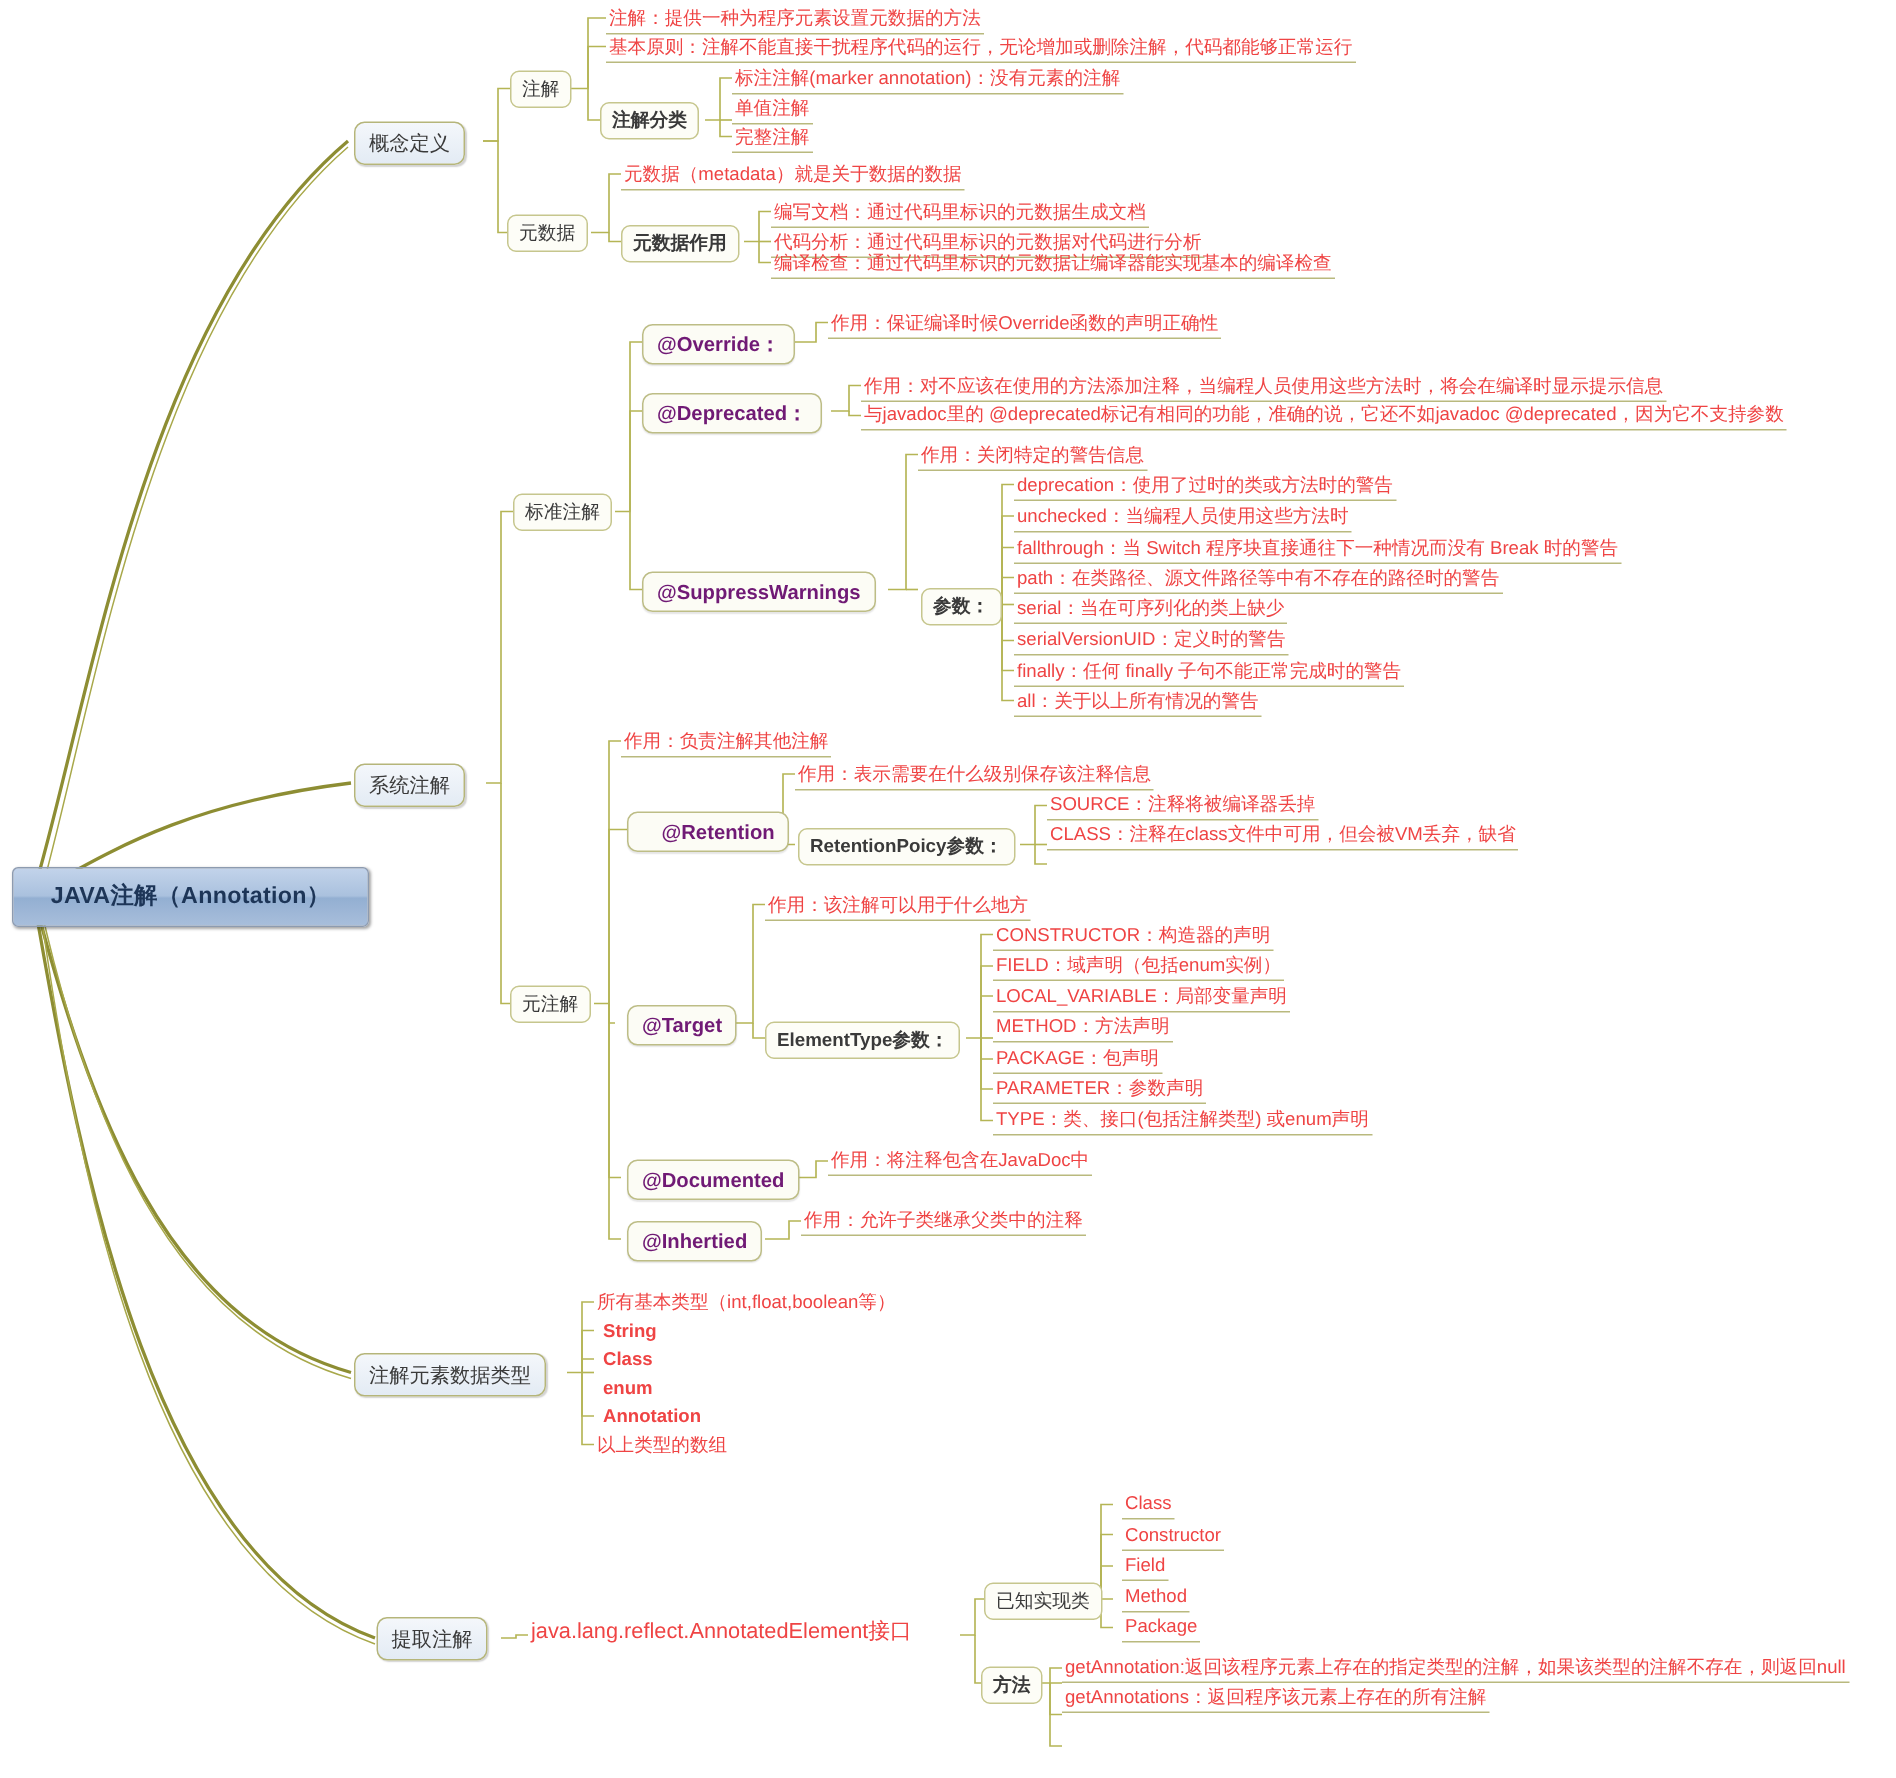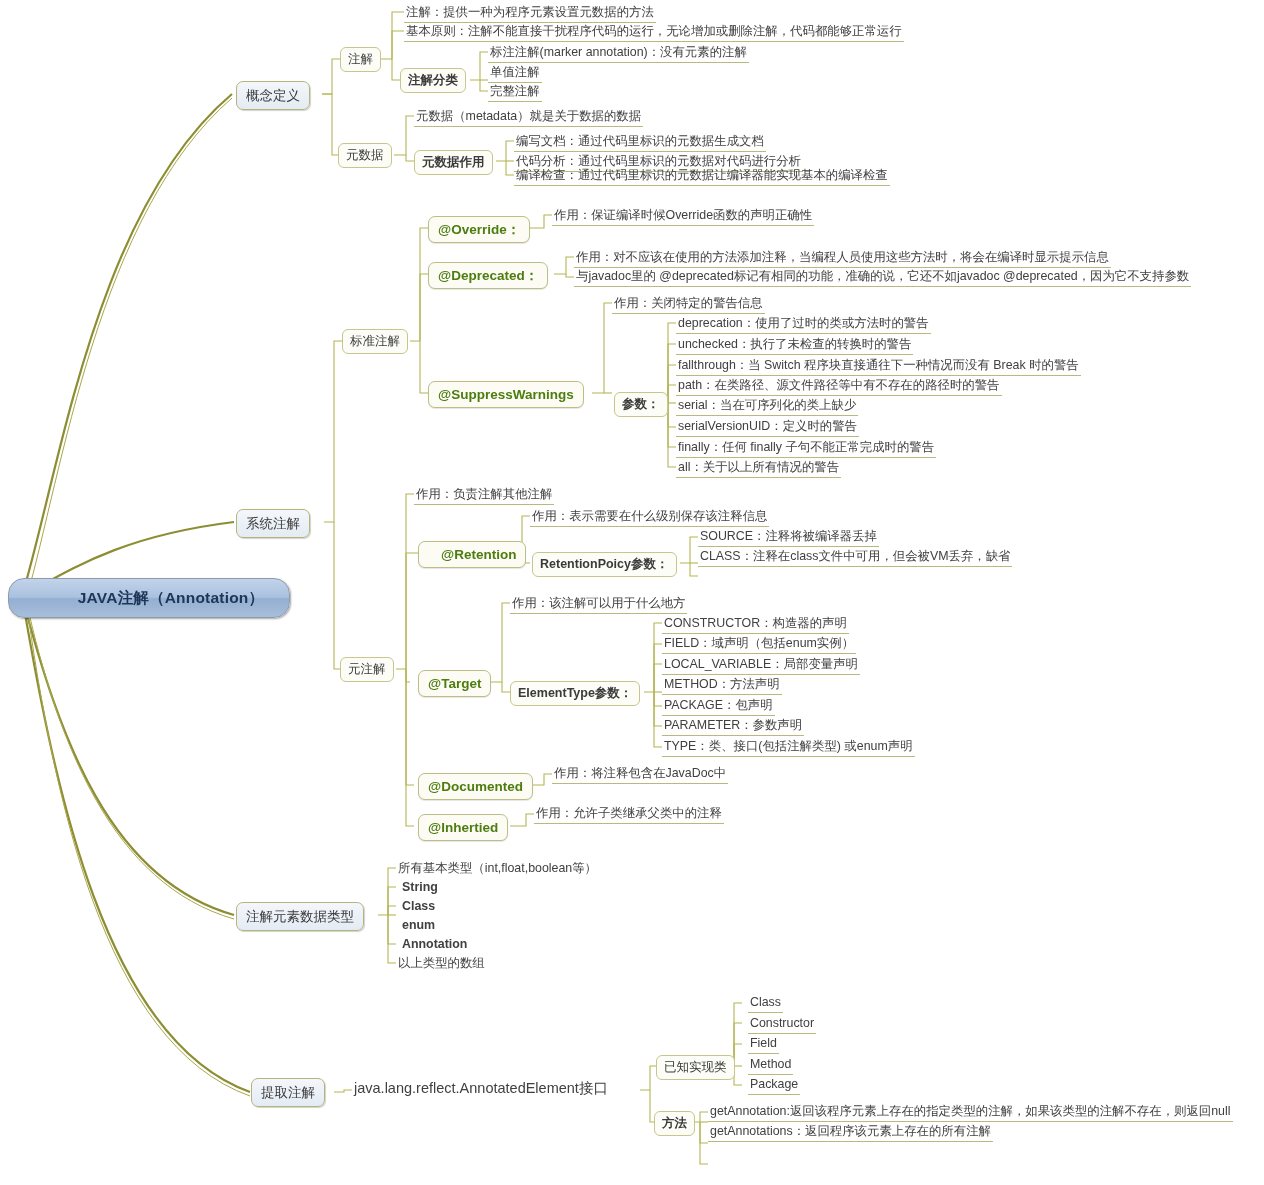--- a/index.html
+++ b/index.html
@@ -10,25 +10,25 @@
   }
   #canvas{position:absolute;left:0;top:0;width:1264px;height:1185px;}
   svg.wires{position:absolute;left:0;top:0;width:1264px;height:1185px;pointer-events:none;}
 
   
   .node{position:absolute;white-space:nowrap;line-height:1.15;}
 
   
   .root{
     left:8px;top:578px;width:236px;height:38px;
-    border:1px solid #8d9bb0;border-radius:16px;
+    border:1px solid #8d9bb0;border-radius:4px;
     background:linear-gradient(to bottom,#c2d3ea 0%,#aac1de 48%,#93afd2 52%,#a8bedb 100%);
     box-shadow:1px 1px 2px rgba(0,0,0,.35);
     display:flex;align-items:center;justify-content:center;
-    font-size:15.5px;font-weight:bold;color:#1d3557;letter-spacing:.2px;padding-left:44px;
+    font-size:15.5px;font-weight:bold;color:#1d3557;letter-spacing:.2px;
   }
 
   
   .lvl2{
     border:1px solid #b5b57a;border-radius:7px;
     background:linear-gradient(to bottom,#f4f7fb 0%,#e3ebf4 100%);
     box-shadow:1px 1px 1px rgba(0,0,0,.18);
     display:flex;align-items:center;justify-content:center;
     font-size:13.5px;color:#3a3a3a;padding:0 9px;height:27px;
   }
@@ -39,27 +39,27 @@
     background:#fdfdf7;
     display:flex;align-items:center;justify-content:center;
     font-size:12.5px;color:#3a3a3a;padding:0 7px;height:23px;
   }
   .lvl3.bold{font-weight:bold;}
 
   
   .anno{
     border:1px solid #bdbd86;border-radius:7px;background:#fcfcf5;
     display:flex;align-items:center;justify-content:flex-start;
-    font-size:13.5px;font-weight:bold;color:#4d7c0f;padding:0 9px;height:25px;
+    font-size:13.5px;font-weight:bold;color:#701a75;padding:0 9px;height:25px;
     box-shadow:0 1px 1px rgba(0,0,0,.10);
   }
 
   
   .leaf{
-    font-size:12.4px;color:#404040;
+    font-size:12.4px;color:#ef4444;
     border-bottom:1px solid #b9b97e;
     padding:0 2px 1px 2px;height:16px;display:block;
   }
   .leaf.bold{font-weight:bold;}
   .leaf.nb{border-bottom:none;}
   .leaf.big{font-size:14.5px;border-bottom:none;}
 </style>
 </head>
 <body>
 
@@ -203,21 +203,21 @@
   <div class="node leaf" style="left:552px;top:208px;">作用：保证编译时候Override函数的声明正确性</div>
 
   <div class="node anno" style="left:428px;top:262px;">@Deprecated：</div>
   <div class="node leaf" style="left:574px;top:250px;">作用：对不应该在使用的方法添加注释，当编程人员使用这些方法时，将会在编译时显示提示信息</div>
   <div class="node leaf" style="left:574px;top:269px;">与javadoc里的 @deprecated标记有相同的功能，准确的说，它还不如javadoc  @deprecated，因为它不支持参数</div>
 
   <div class="node anno" style="left:428px;top:381px;">@SuppressWarnings</div>
   <div class="node leaf" style="left:612px;top:296px;">作用：关闭特定的警告信息</div>
   <div class="node lvl3 bold" style="left:614px;top:392px;">参数：</div>
   <div class="node leaf" style="left:676px;top:316px;">deprecation：使用了过时的类或方法时的警告</div>
-  <div class="node leaf" style="left:676px;top:337px;">unchecked：执行了未检查的转换时的警告</div>
+  <div class="node leaf" style="left:676px;top:337px;">unchecked：当编程人员使用这些方法时</div>
   <div class="node leaf" style="left:676px;top:358px;">fallthrough：当 Switch 程序块直接通往下一种情况而没有 Break 时的警告</div>
   <div class="node leaf" style="left:676px;top:378px;">path：在类路径、源文件路径等中有不存在的路径时的警告</div>
   <div class="node leaf" style="left:676px;top:398px;">serial：当在可序列化的类上缺少</div>
   <div class="node leaf" style="left:676px;top:419px;">serialVersionUID：定义时的警告</div>
   <div class="node leaf" style="left:676px;top:440px;">finally：任何 finally 子句不能正常完成时的警告</div>
   <div class="node leaf" style="left:676px;top:460px;">all：关于以上所有情况的警告</div>
 
   <div class="node lvl3" style="left:340px;top:657px;">元注解</div>
   <div class="node leaf" style="left:414px;top:487px;">作用：负责注解其他注解</div>
 

